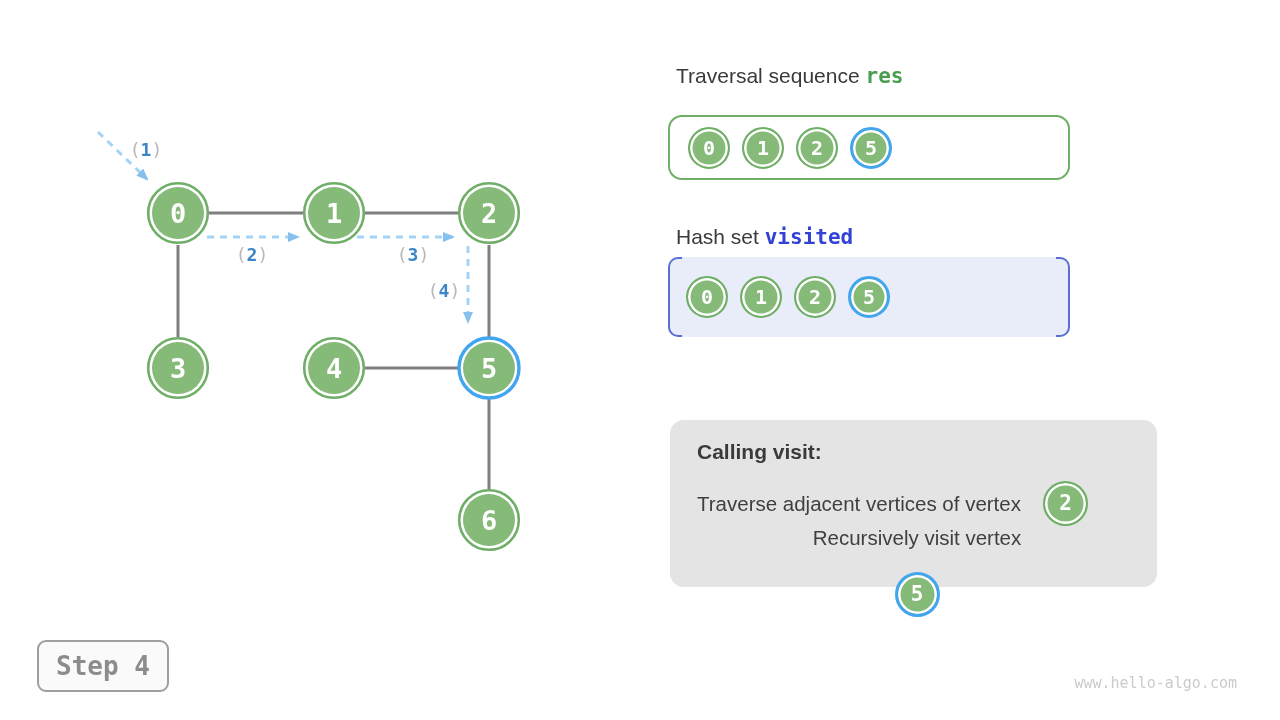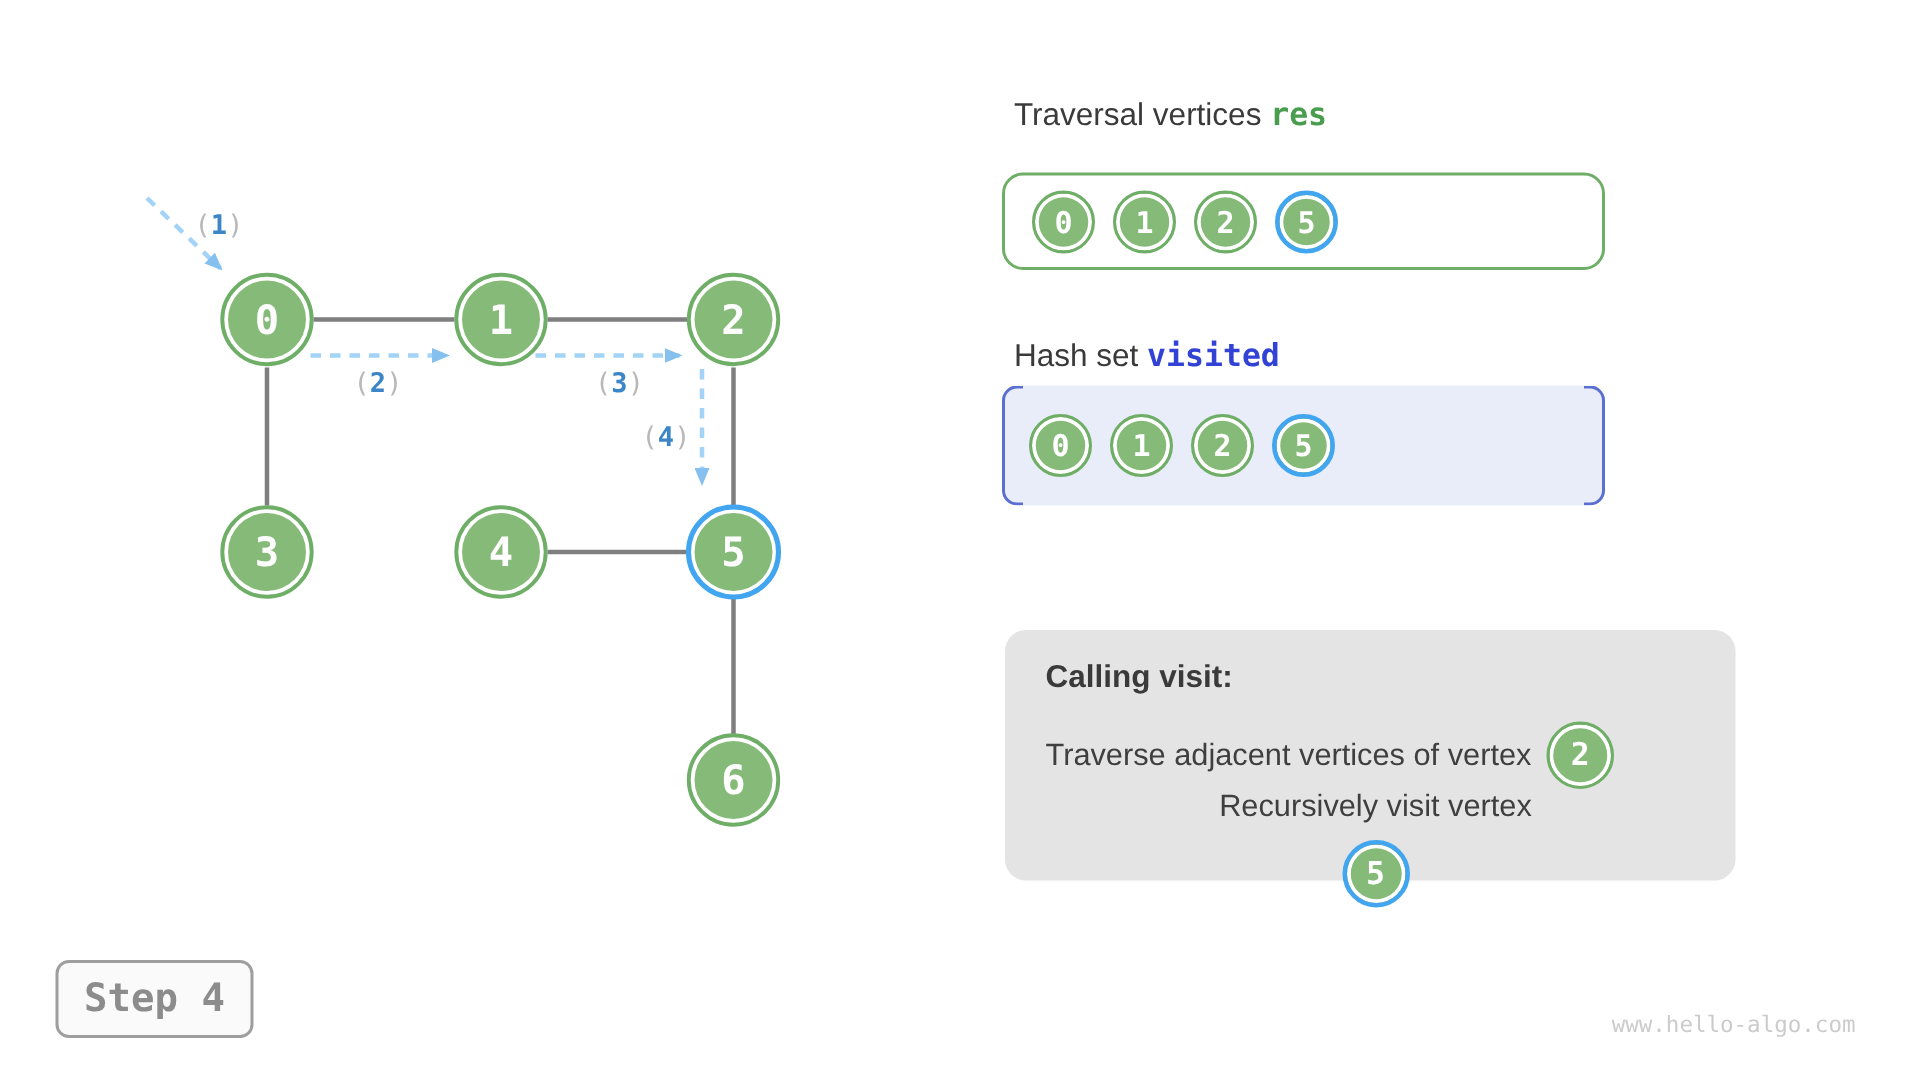--- a/index.html
+++ b/index.html
@@ -53,21 +53,21 @@
     font-weight:bold; font-size:20px; line-height:1;
   }
   .chip.hl { border:3px solid #42a5f0; }
 
   .calling-box {
     position:absolute; left:670px; top:420px; width:487px; height:167px;
     background:#e4e4e4; border-radius:14px; padding:20px 20px 0 27px;
   }
   .calling-heading { font-size:21px; font-weight:bold; color:#3a3a3a; }
   .calling-line {
-    display:flex; align-items:center; gap:10px;
+    display:flex; align-items:center; gap:22px;
     font-size:20.5px; color:#3f3f3f; white-space:nowrap;
   }
   .calling-line .chip { width:45px; height:45px; font-size:21px; }
   .calling-line-1 { margin-top:17px; }
   .calling-line-2 { margin-top:0;flex-direction:column; }
 
   .step-badge {
     position:absolute; left:37px; top:640px; width:132px; height:52px;
     background:#fafafa; border:2px solid #9e9e9e; border-radius:9px;
     display:flex; align-items:center; justify-content:center;
@@ -145,21 +145,21 @@
     </g>
     <g transform="translate(489,520)">
       <circle class="node-fill" r="26"></circle>
         <circle class="node-ring" r="29.8"></circle>
       <text class="node-label" y="9.5">6</text>
     </g>
   </g>
 </svg>
 
 <div class="panel-title" style="left:676px; top:64px;">
-  <span>Traversal vertices</span>
+  <span>Traversal sequence</span>
   <span class="code code-res">res</span>
 </div>
 <div class="res-box">
   <div class="chip">0</div>
   <div class="chip">1</div>
   <div class="chip">2</div>
   <div class="chip hl">5</div>
 </div>
 
 <div class="panel-title" style="left:676px; top:210px;margin-top:15px;">

